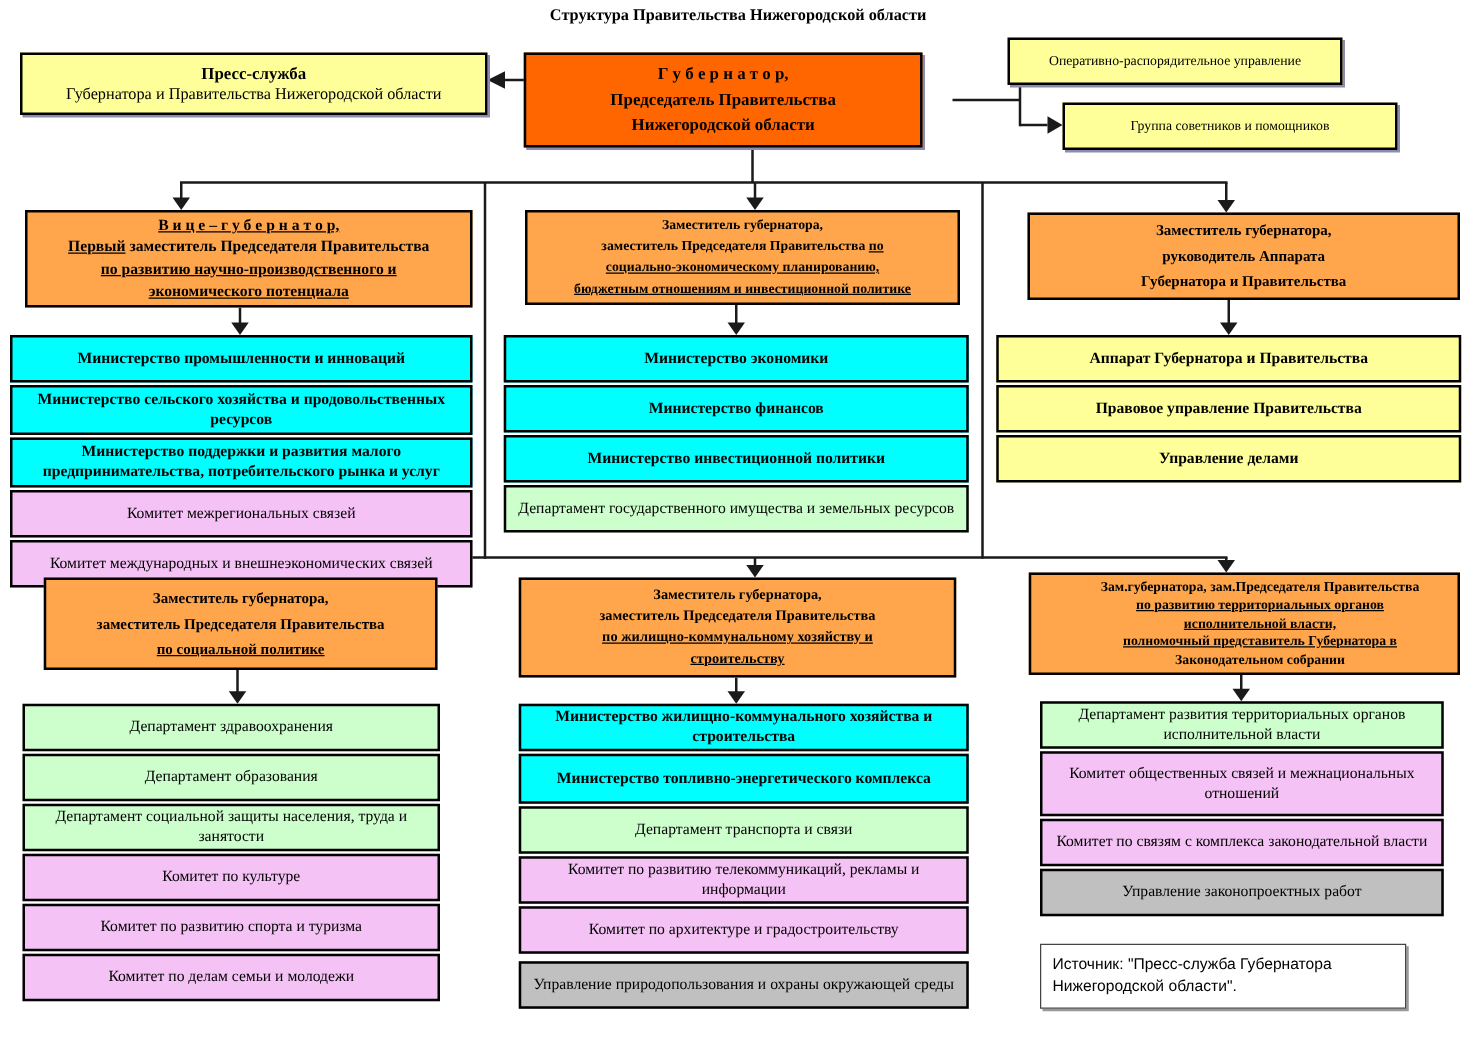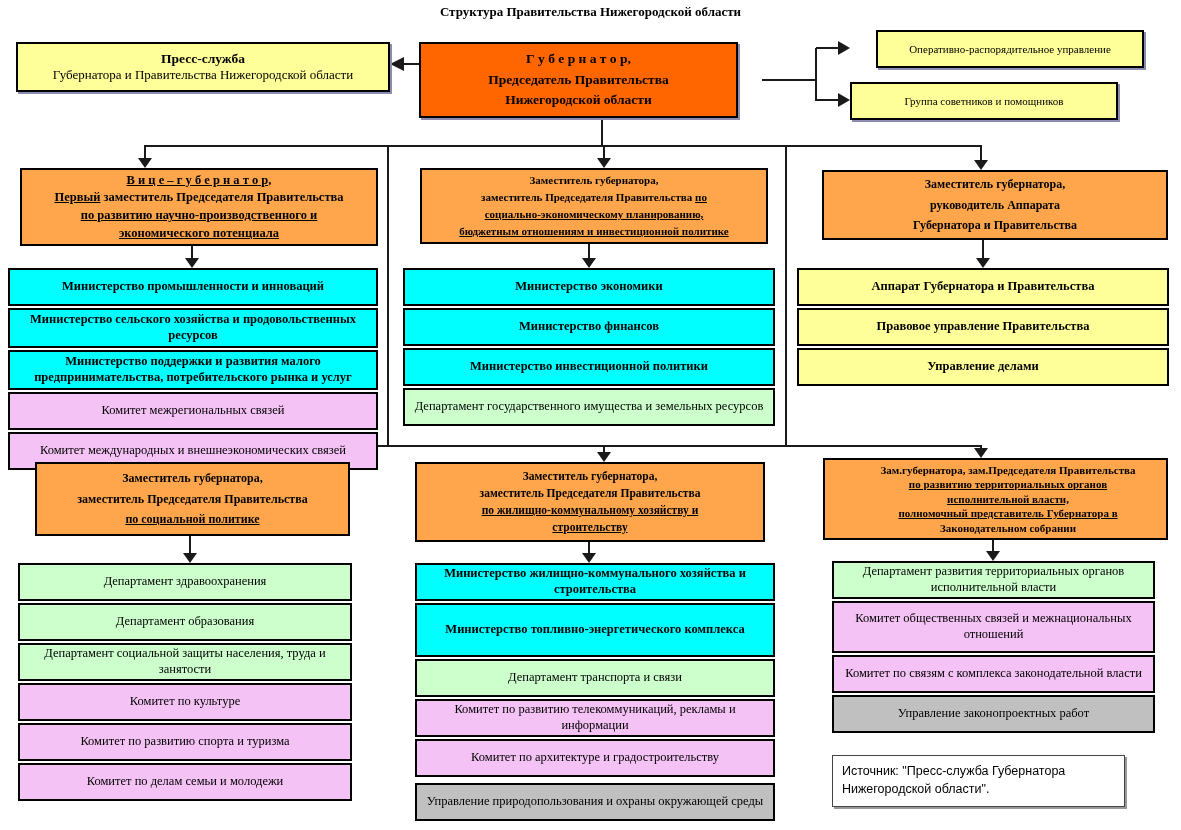--- a/index.html
+++ b/index.html
@@ -19,21 +19,21 @@
     position:absolute;display:flex;flex-direction:column;align-items:center;justify-content:center;
     text-align:center;border:2px solid #000;padding:2px 6px;
   }
   .shadow{box-shadow:2px 2px 0 #8c8cae;}
   .press{left:16px;top:42px;width:374px;height:50px;background:var(--office-bg,#FFFF99);line-height:1.3;}
   .press .t1{font-weight:bold;font-size:13.5px;}
   .press .t2{font-size:13px;}
   .governor{left:419px;top:42px;width:319px;height:76px;background:var(--governor-bg,#FF6600);
     font-weight:bold;font-size:13.5px;line-height:1.55;}
   .office-sm{width:268px;height:38px;background:var(--office-bg,#FFFF99);font-size:11px;}
-  .op-office{left:876px;top:30px;}
+  .op-office{left:806px;top:30px;}
   .adv-group{left:850px;top:82px;}
   .deputy{background:var(--deputy-bg,#FFA64D);font-weight:bold;}
   .vice{left:20px;top:168px;width:358px;height:78px;font-size:12.5px;line-height:1.42;}
   .dep-econ{left:420px;top:168px;width:348px;height:76px;font-size:11px;line-height:1.55;}
   .dep-app{left:822px;top:170px;width:346px;height:70px;font-size:12px;line-height:1.7;}
   .dep-soc{left:35px;top:462px;width:315px;height:74px;font-size:12px;line-height:1.7;}
   .dep-hous{left:415px;top:462px;width:350px;height:80px;font-size:11.5px;line-height:1.5;}
   .dep-terr{left:823px;top:458px;width:345px;height:82px;font-size:11px;line-height:1.32;padding-left:31px;}
   .u{text-decoration:underline;}
   .stack{position:absolute;}
@@ -201,21 +201,21 @@
     <div class="item k-department" style="height:25px">Департамент здравоохранения</div>
     <div class="item k-department" style="height:25px">Департамент образования</div>
     <div class="item k-department" style="height:36px">Департамент социальной защиты населения, труда и занятости</div>
     <div class="item k-committee" style="height:23px">Комитет по культуре</div>
     <div class="item k-committee" style="height:23px">Комитет по развитию спорта и туризма</div>
     <div class="item k-committee" style="height:23px">Комитет по делам семьи и молодежи</div>
   </div>
 
   <div class="stack stack-m2">
     <div class="item k-ministry" style="height:38px">Министерство жилищно-коммунального хозяйства и строительства</div>
-    <div class="item k-ministry" style="height:54px">Министерство топливно-энергетического комплекса</div>
+    <div class="item k-ministry" style="height:40px">Министерство топливно-энергетического комплекса</div>
     <div class="item k-department" style="height:25px">Департамент транспорта и связи</div>
     <div class="item k-committee" style="height:36px">Комитет по развитию телекоммуникаций, рекламы и информации</div>
     <div class="item k-committee" style="height:26px">Комитет по архитектуре и градостроительству</div>
     <div class="item k-directorate" style="height:38px;margin-top:6px">Управление природопользования и охраны окружающей среды</div>
   </div>
 
   <div class="stack stack-r2">
     <div class="item k-department" style="height:36px">Департамент развития территориальных органов исполнительной власти</div>
     <div class="item k-committee" style="height:52px">Комитет общественных связей и межнациональных отношений</div>
     <div class="item k-committee" style="height:36px">Комитет по связям с комплекса законодательной власти</div>

